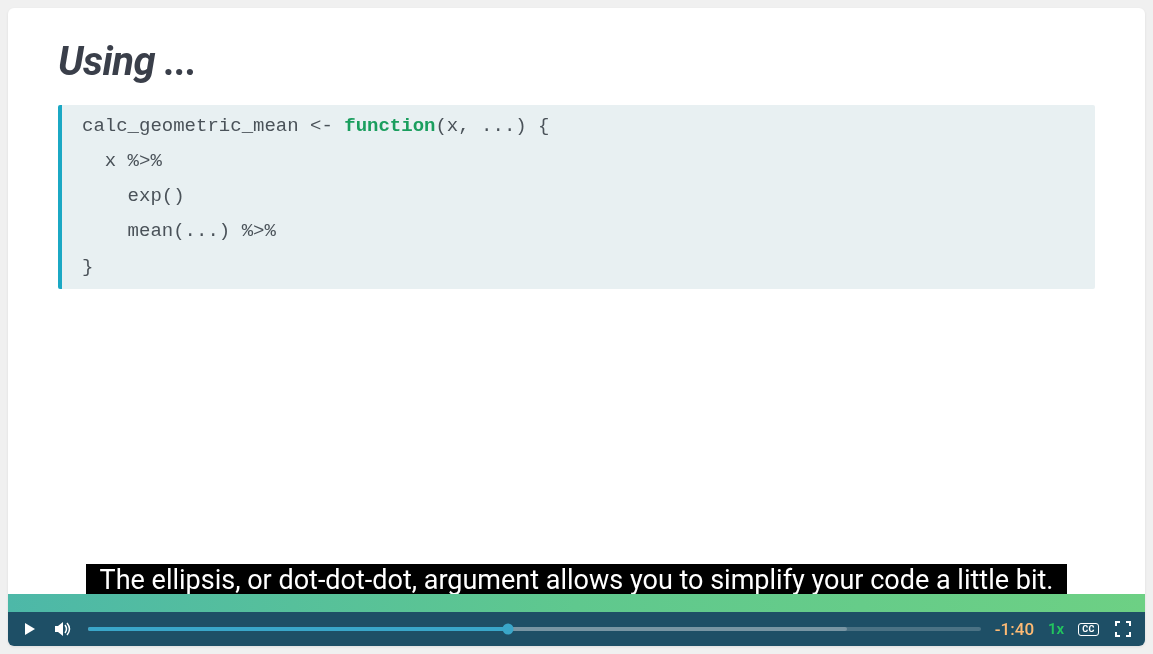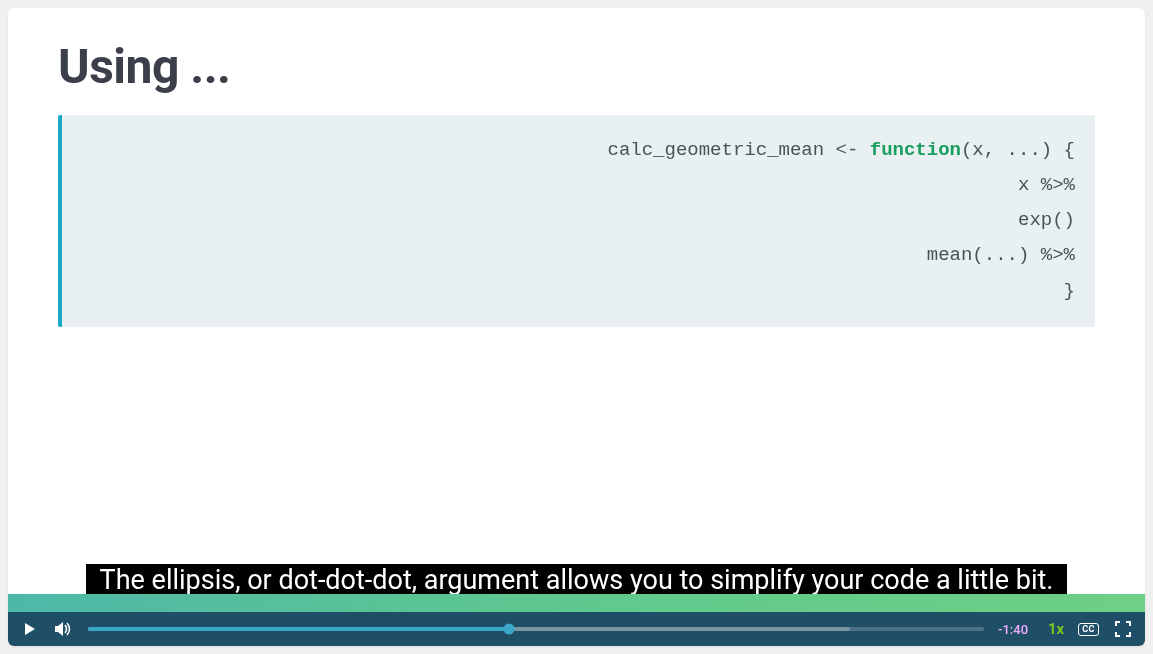--- a/index.html
+++ b/index.html
@@ -21,36 +21,36 @@
       border-radius: 6px;
       height: 638px;
       position: relative;
       overflow: hidden;
       box-shadow: 0 1px 3px rgba(0,0,0,0.08);
     }
     .slide-content {
       padding: 30px 50px;
     }
     .slide-title {
-      font-size: 48px;
+      font-size: 40px;
       font-weight: 700;
       color: #3a3f4a;
       margin-bottom: 20px;
       letter-spacing: -0.5px;
+      font-style: italic;
     }
     .code-block {
       background: #e8f0f2;
       border-left: 4px solid #1ba8c4;
-      padding: 18px 20px;
+      padding: 4px 20px;
       font-family: "Consolas", "Monaco", "Courier New", monospace;
       font-size: 19px;
       line-height: 1.85;
       color: #4a5259;
       border-radius: 2px;
-      text-align: right;
     }
     .code-block .keyword {
       color: #1a9e5e;
       font-weight: 600;
     }
     .subtitle-wrap {
       position: absolute;
       bottom: 48px;
       left: 0;
       right: 0;
@@ -121,27 +121,27 @@
     .progress-thumb {
       position: absolute;
       top: 50%;
       transform: translate(-50%, -50%);
       width: 11px;
       height: 11px;
       background: #3aa6c9;
       border-radius: 50%;
     }
     .time-display {
-      color: #f0abfc;
-      font-size: 13px;
+      color: #fdba74;
+      font-size: 17px;
       font-weight: 500;
       min-width: 36px;
     }
     .speed-display {
-      color: #84cc16;
+      color: #22c55e;
       font-size: 15px;
       font-weight: 600;
       cursor: pointer;
     }
     .cc-badge {
       border: 1.5px solid #fff;
       border-radius: 3px;
       color: #fff;
       font-size: 9px;
       font-weight: 700;

